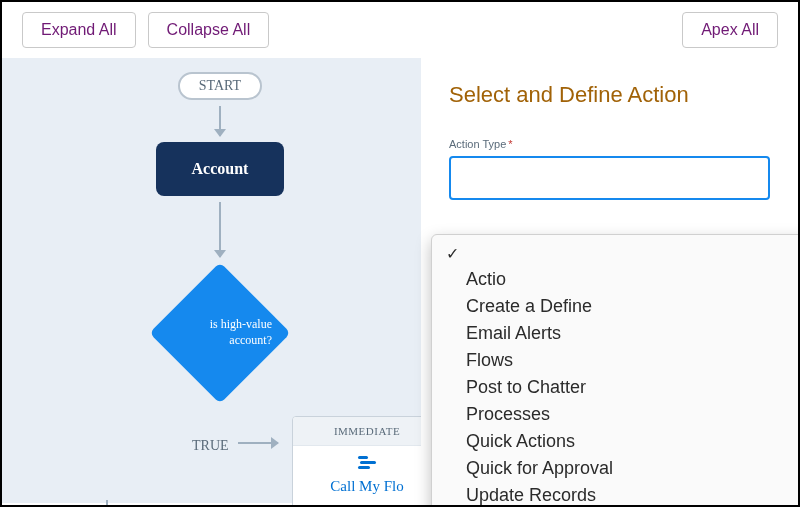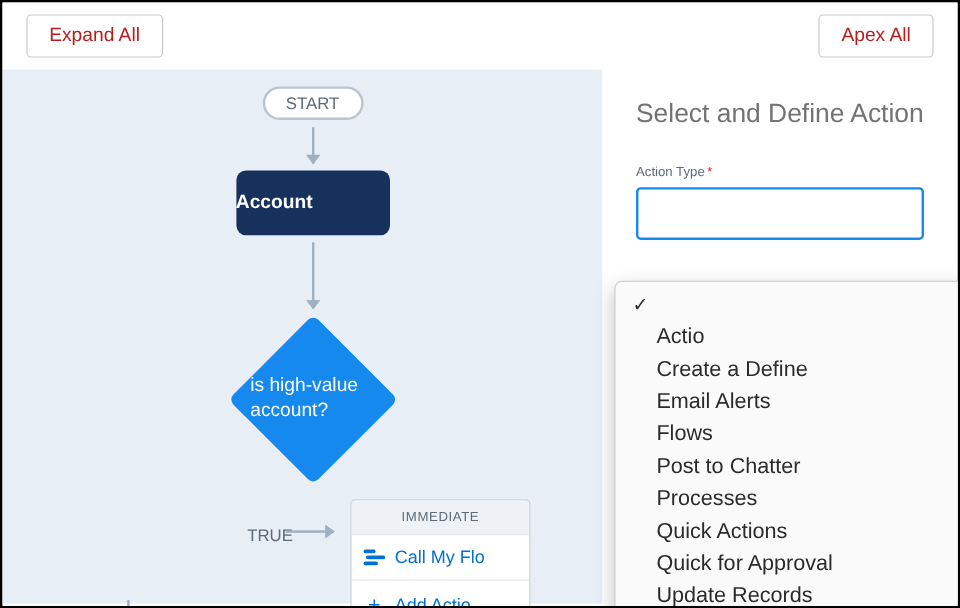--- a/index.html
+++ b/index.html
@@ -1,57 +1,58 @@
 <!DOCTYPE html>
 <html><head>
 <meta charset="utf-8">
 <style>
 * { box-sizing: border-box; margin: 0; padding: 0; }
 body { font-family: -apple-system, BlinkMacSystemFont, "Segoe UI", Arial, sans-serif; width: 800px; height: 507px; overflow: hidden; border: 2px solid #000; background: #fff; }
 .toolbar { display: flex; padding: 10px 20px; gap: 12px; background: #fff; }
 .toolbar .spacer { flex: 1; }
-.btn { border: 1px solid #c9c9c9; background: #fff; color: #b91c1c; padding: 8px 18px; border-radius: 4px; font-size: 16px; cursor: pointer; }
+.btn { border: 1px solid #c9c9c9; background: #fff; color: #701a75; padding: 8px 18px; border-radius: 4px; font-size: 16px; cursor: pointer; }
 .main { display: flex; height: calc(100% - 58px); }
-.canvas { width: 500px; background: #e8eef5; position: relative; padding: 14px 0 0 17px; }
+.canvas { width: 419px; background: #e8eef5; position: relative; padding: 14px 0 0 17px; font-family: Liberation Serif, serif; }
 .right-panel { flex: 1; background: #fff; padding: 24px 28px; position: relative; }
-.panel-title { color: #737373; font-size: 22px; font-weight: 400; margin-bottom: 30px; }
+.panel-title { color: #a16207; font-size: 22px; font-weight: 400; margin-bottom: 30px; }
 .field-label { color: #5a6b7a; font-size: 11px; margin-bottom: 6px; margin-top: 23px; }
 .req { color: #c23934; margin-left: 2px; }
 .select-box { border: 2px solid #1589ee; border-radius: 4px; height: 44px; background: #fff; }
 .dropdown { position: absolute; top: 176px; left: 10px; width: 378px; background: #fafafa; border: 1px solid #d0d0d0; border-radius: 6px; box-shadow: 0 6px 16px rgba(0,0,0,0.25); padding: 6px 0; z-index: 10; }
 .dropdown-item { display: flex; align-items: center; padding: 3px 14px; font-size: 18px; color: #2b2b2b; cursor: pointer; }
 .dropdown-item .check { width: 20px; font-size: 16px; }
 
 .start-pill { width: 84px; margin: 0 auto; border: 2px solid #b9c4cf; border-radius: 999px; text-align: center; padding: 4px 0; font-size: 14px; color: #5a6b7a; background: #fff; }
 .arrow-down { width: 2px; height: 30px; background: #9fb0c0; margin: 6px auto; position: relative; }
 .arrow-down::after { content: ""; position: absolute; bottom: -1px; left: -5px; border-left: 6px solid transparent; border-right: 6px solid transparent; border-top: 8px solid #9fb0c0; }
 .arrow-down.long { height: 55px; }
-.object-box { width: 128px; margin: 0 auto; background: #16325c; color: #fff; text-align: left; padding: 18px 0; border-radius: 8px; font-size: 16px; font-weight: 600; }
+.object-box { width: 128px; margin: 0 auto; background: #16325c; color: #fff; text-align: center; padding: 18px 0; border-radius: 8px; font-size: 16px; font-weight: 600; }
 .diamond-wrap { position: relative; width: 140px; height: 140px; margin: 0 auto; }
 .diamond { position: absolute; top: 20px; left: 20px; width: 100px; height: 100px; background: #1589ee; transform: rotate(45deg); border-radius: 6px; }
-.diamond-text { position: absolute; top: 0; left: 0; width: 140px; height: 140px; display: flex; align-items: center; justify-content: center; color: #fff; font-size: 16px; text-align: left; padding: 0 18px; line-height: 1.3; }
-.true-label { position: absolute; top: 380px; left: 204px; color: #5a6b7a; font-size: 14px; }
+.diamond-text { position: absolute; top: 0; left: 0; width: 140px; height: 140px; display: flex; align-items: center; justify-content: center; color: #fff; font-size: 12px; text-align: right; padding: 0 18px; line-height: 1.3; }
+.true-label { position: absolute; top: 380px; left: 190px; color: #5a6b7a; font-size: 14px; }
 .arrow-right { position: absolute; top: 384px; left: 236px; width: 40px; height: 2px; background: #9fb0c0; }
 .arrow-right::after { content: ""; position: absolute; right: -1px; top: -5px; border-top: 6px solid transparent; border-bottom: 6px solid transparent; border-left: 8px solid #9fb0c0; }
 .line-down-false { position: absolute; top: 442px; left: 104px; width: 2px; height: 58px; background: #9fb0c0; }
 .actions-card { position: absolute; top: 358px; left: 290px; width: 150px; background: #fff; border: 1px solid #c9d2db; border-radius: 4px; overflow: hidden; }
 .actions-header { background: #eef2f6; color: #5a6b7a; font-size: 11px; padding: 8px 10px; text-align: center; letter-spacing: 0.5px; }
-.action-row { display: flex; align-items: center; gap: 8px; padding: 10px 10px; border-top: 1px solid #e2e8ee; color: #0070d2; font-size: 15px; }
+.action-row { display: flex; align-items: center; gap: 8px; padding: 10px 10px; border-top: 1px solid #e2e8ee; color: #0070d2; font-size: 15px; flex-direction: column; }
 .flow-icon { width: 18px; height: 14px; display: inline-block; }
 .flow-icon span { display: block; height: 3px; background: #0070d2; border-radius: 2px; margin-bottom: 2px; }
 .flow-icon span:nth-child(1){ width: 10px; }
 .flow-icon span:nth-child(2){ width: 16px; margin-left: 2px; }
 .flow-icon span:nth-child(3){ width: 12px; }
 .plus-icon { color: #0070d2; font-size: 18px; font-weight: 400; width: 18px; text-align: center; }
 </style>
 </head>
 <body>
 
 <div class="toolbar">
   <button class="btn">Expand All</button>
+  <button class="btn">Collapse All</button>
   <div class="spacer"></div>
   <button class="btn">Apex All</button>
 </div>
 
 <div class="main">
   <div class="canvas">
     <div class="start-pill">START</div>
     <div class="arrow-down"></div>
     <div class="object-box">Account</div>
     <div class="arrow-down long"></div>

